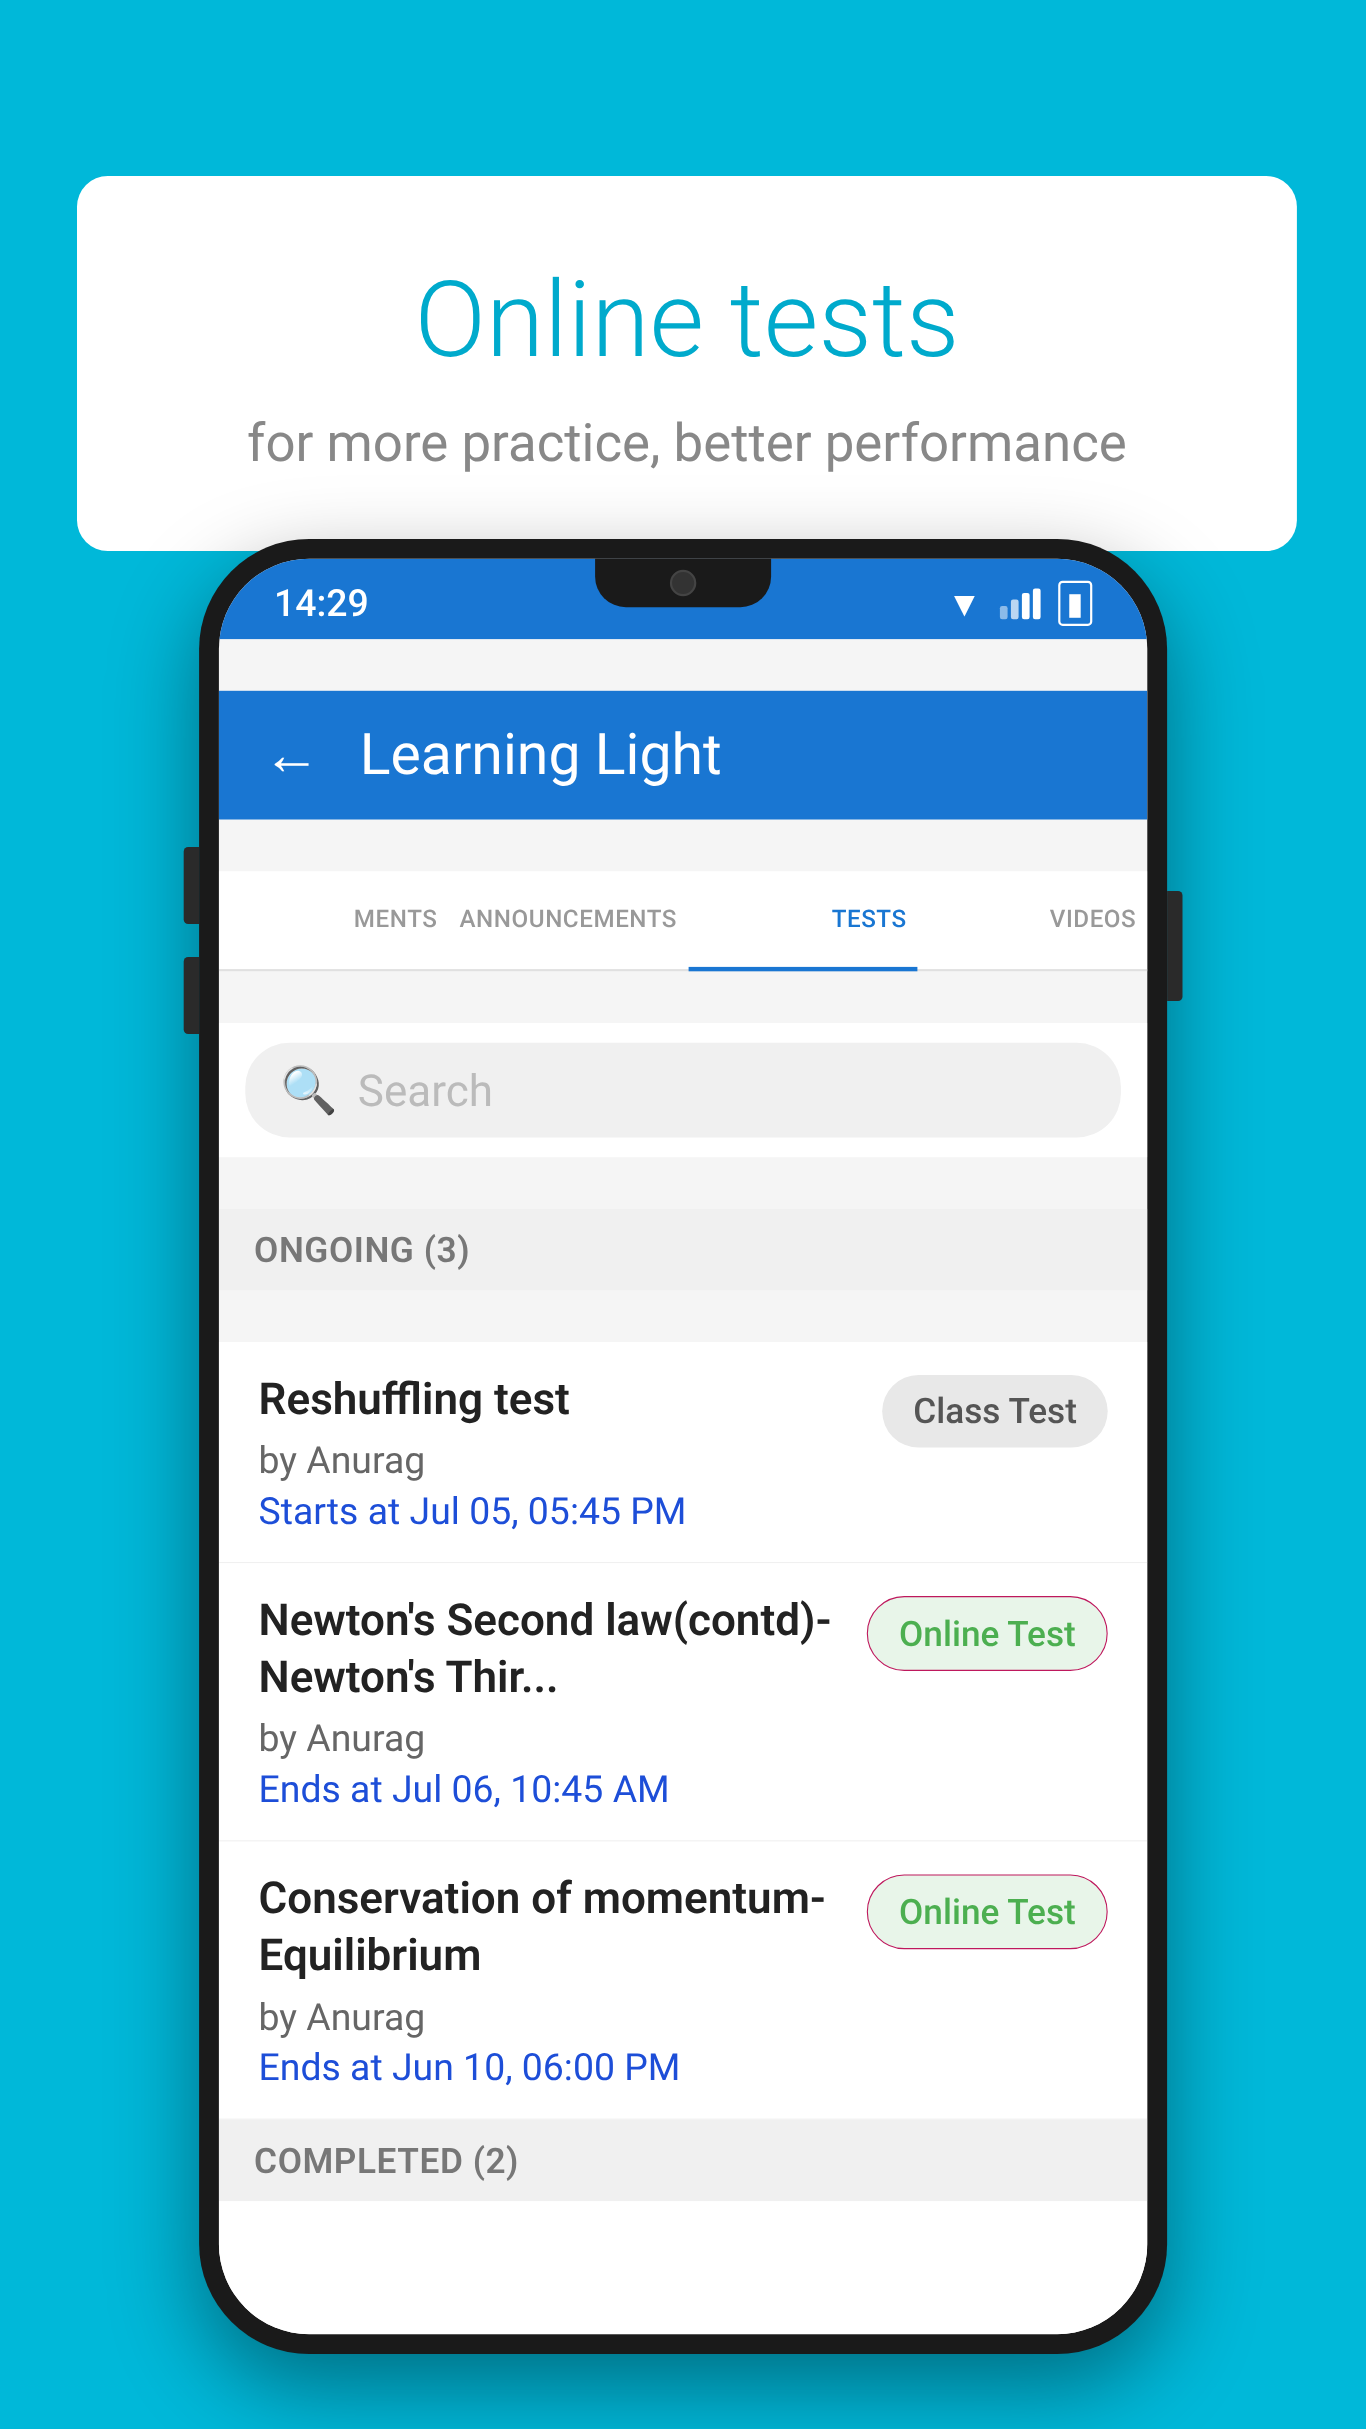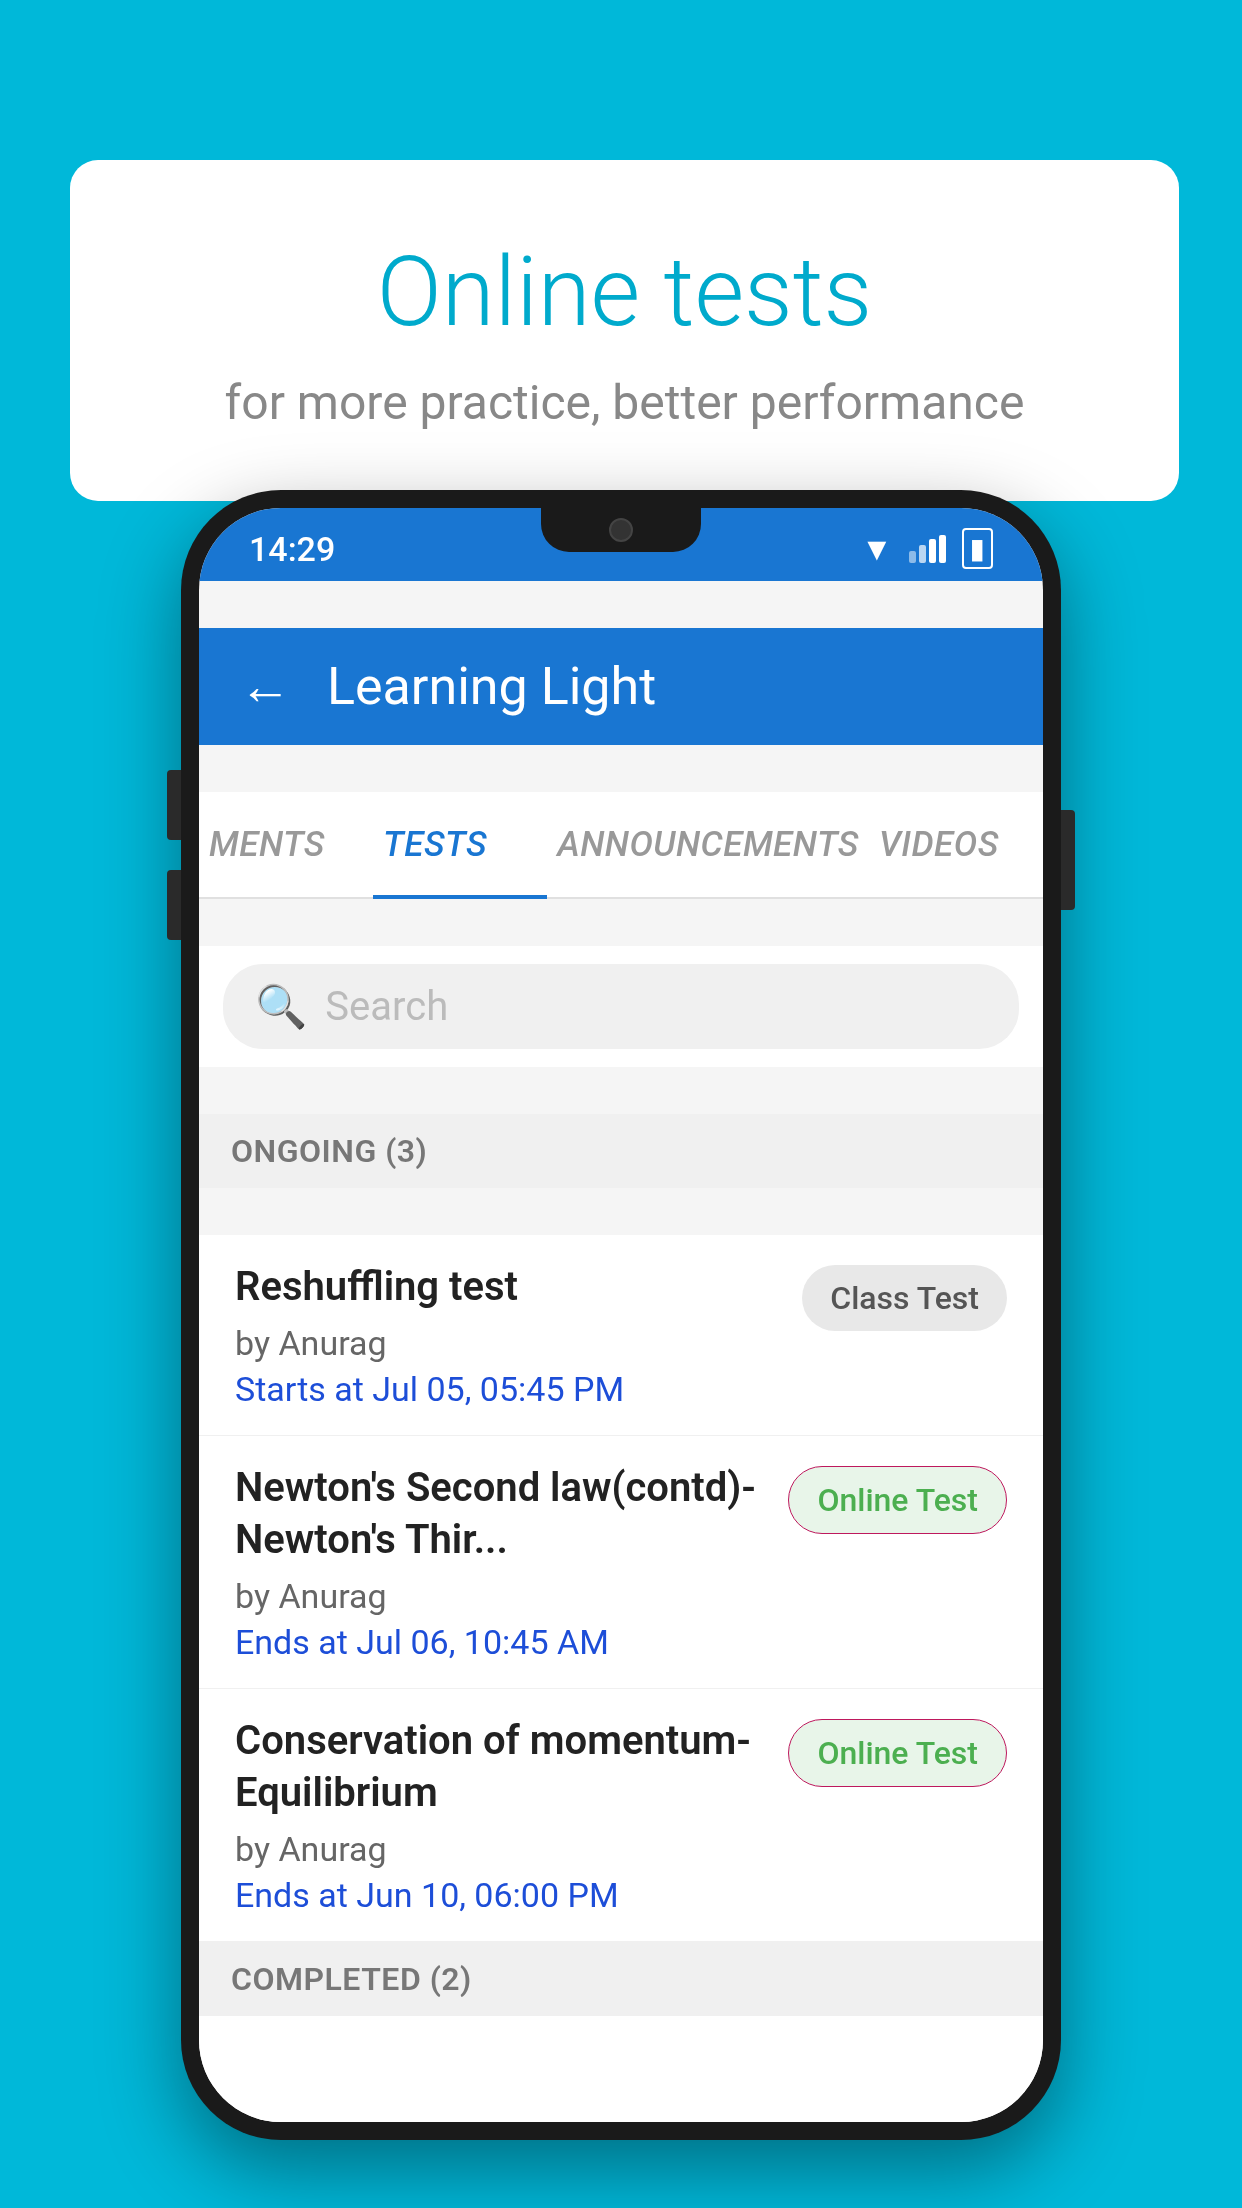--- a/index.html
+++ b/index.html
@@ -208,27 +208,26 @@
     .tabs-bar {
       background: white;
       display: flex;
       border-bottom: 2px solid #e0e0e0;
       flex-shrink: 0;
     }
 
     .tab-item {
       flex: 1;
       padding: 32px 10px;
-      text-align: left;
-      font-size: 35px;
+      text-align: right;
+      font-size: 22px;
       font-weight: 500;
       color: #999;
       letter-spacing: 0.5px;
       position: relative;
-      font-style: italic;
     }
 
     .tab-item.active {
       color: #1976d2;
     }
 
     .tab-item.active::after {
       content: '';
       position: absolute;
       bottom: -2px;
@@ -389,25 +388,25 @@
 
       <div class="app-bar">
         <span class="back-arrow">←</span>
         <span class="app-title">Learning Light</span>
       </div>
 
       <div class="tabs-bar">
         <div class="tab-item">
           <span>MENTS</span>
         </div>
+        <div class="tab-item">
+          <span>ANNOUNCEMENTS</span>
+        </div>
         <div class="tab-item active">
           <span>TESTS</span>
-        </div>
-        <div class="tab-item">
-          <span>ANNOUNCEMENTS</span>
         </div>
         <div class="tab-item">
           <span>VIDEOS</span>
         </div>
       </div>
 
       <div class="search-bar">
         <div class="search-input-wrapper">
           <span class="search-icon-char">🔍</span>
           <span class="search-placeholder-text">Search</span>

